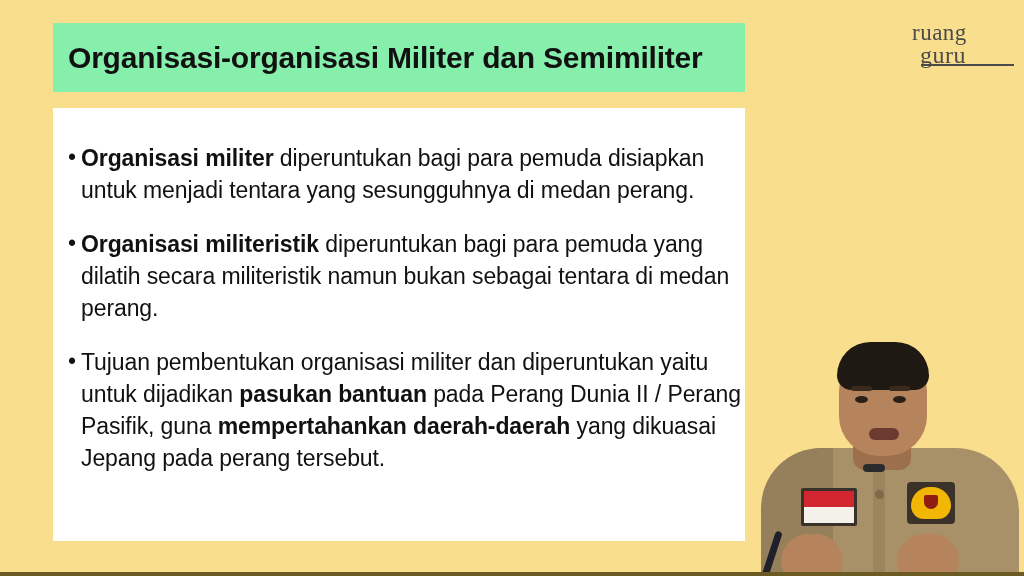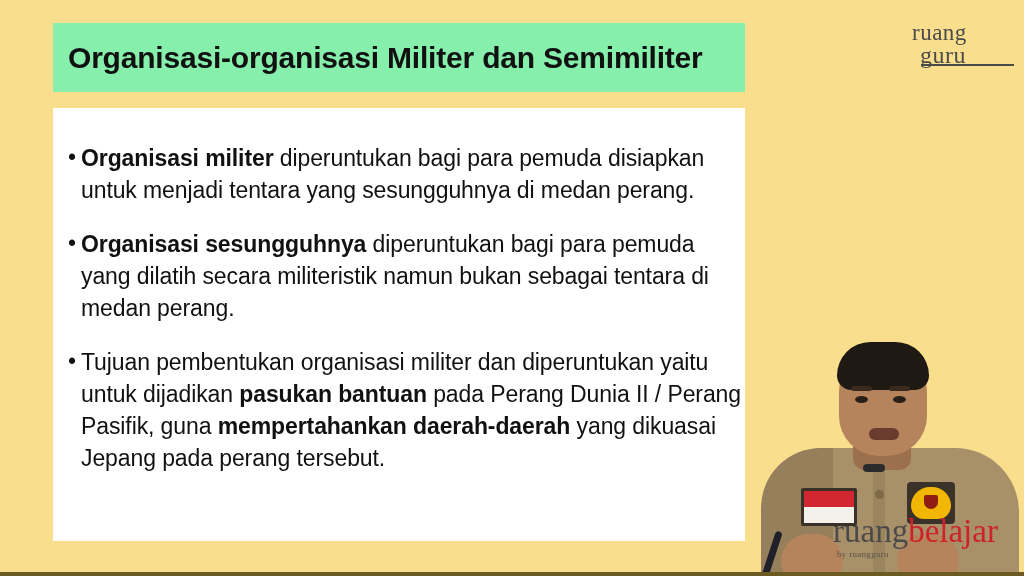--- a/index.html
+++ b/index.html
@@ -329,21 +329,21 @@
   </div>
 
   <div class="body-card">
     <div class="bullets" id="bullet-list">
         <div class="bullet-row">
           <div class="bullet-dot">•</div>
           <div class="bullet-text"><b>Organisasi militer</b><span> diperuntukan bagi para pemuda disiapkan untuk menjadi tentara yang sesungguhnya di medan perang.</span></div>
         </div>
         <div class="bullet-row">
           <div class="bullet-dot">•</div>
-          <div class="bullet-text"><b>Organisasi sesungguhnya</b><span> diperuntukan bagi para pemuda yang dilatih secara militeristik namun bukan sebagai tentara di medan perang.</span></div>
+          <div class="bullet-text"><b>Organisasi militeristik</b><span> diperuntukan bagi para pemuda yang dilatih secara militeristik namun bukan sebagai tentara di medan perang.</span></div>
         </div>
         <div class="bullet-row">
           <div class="bullet-dot">•</div>
           <div class="bullet-text"><span>Tujuan pembentukan organisasi militer dan diperuntukan yaitu untuk dijadikan </span><b>pasukan bantuan</b><span> pada Perang Dunia II / Perang Pasifik, guna </span><b>mempertahankan daerah-daerah</b><span> yang dikuasai Jepang pada perang tersebut.</span></div>
         </div>
       </div>
   </div>
 
   <div class="presenter">
     <div class="pr-shoulders"></div>
@@ -365,19 +365,15 @@
     </div>
     <div class="pr-garuda">
       <div class="pr-garuda-bird"></div>
       <div class="pr-garuda-shield"></div>
     </div>
     <div class="pr-pen"></div>
     <div class="pr-hand lh"></div>
     <div class="pr-hand rh"></div>
   </div>
 
-  <div class="watermark">
-    <span class="wm-ruang" style="color: rgb(74, 74, 74);">ruang</span><span class="wm-belajar" style="color: rgb(208, 32, 42);">belajar</span>
-    <span class="wm-by">by ruangguru</span>
-  </div>
 
   <div class="bottom-rule" style="background: rgb(107, 90, 33);"></div>
 </div>
 
 </body></html>

